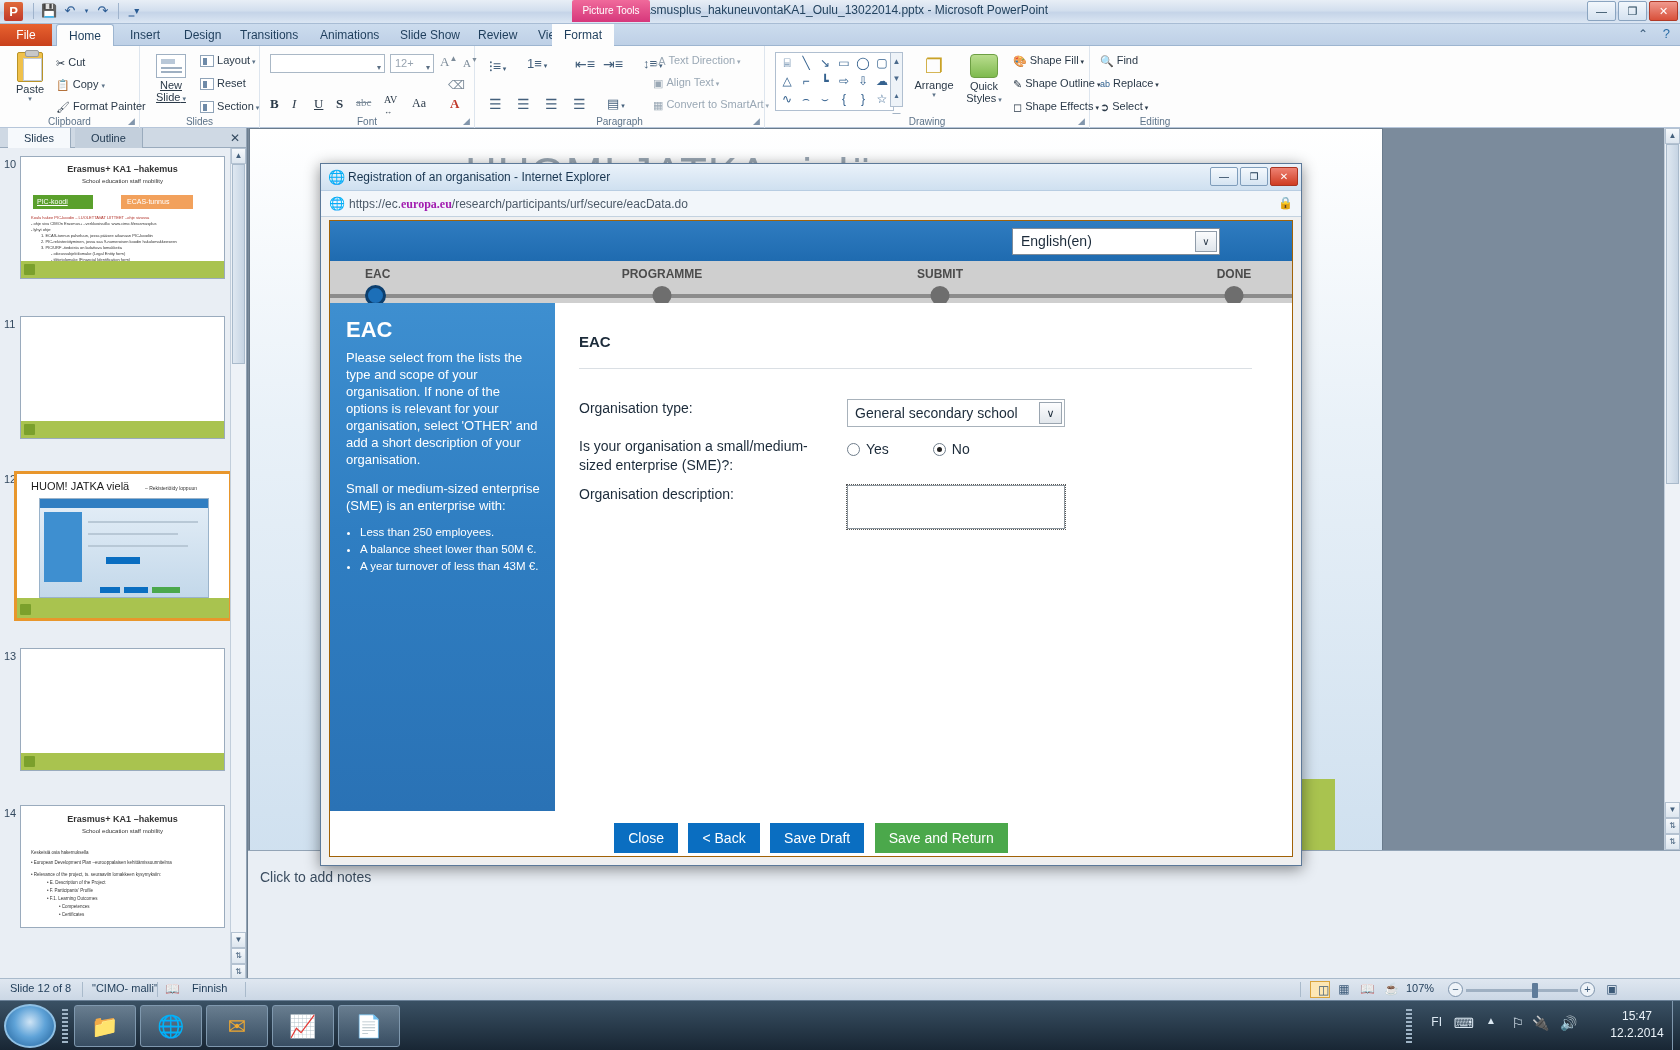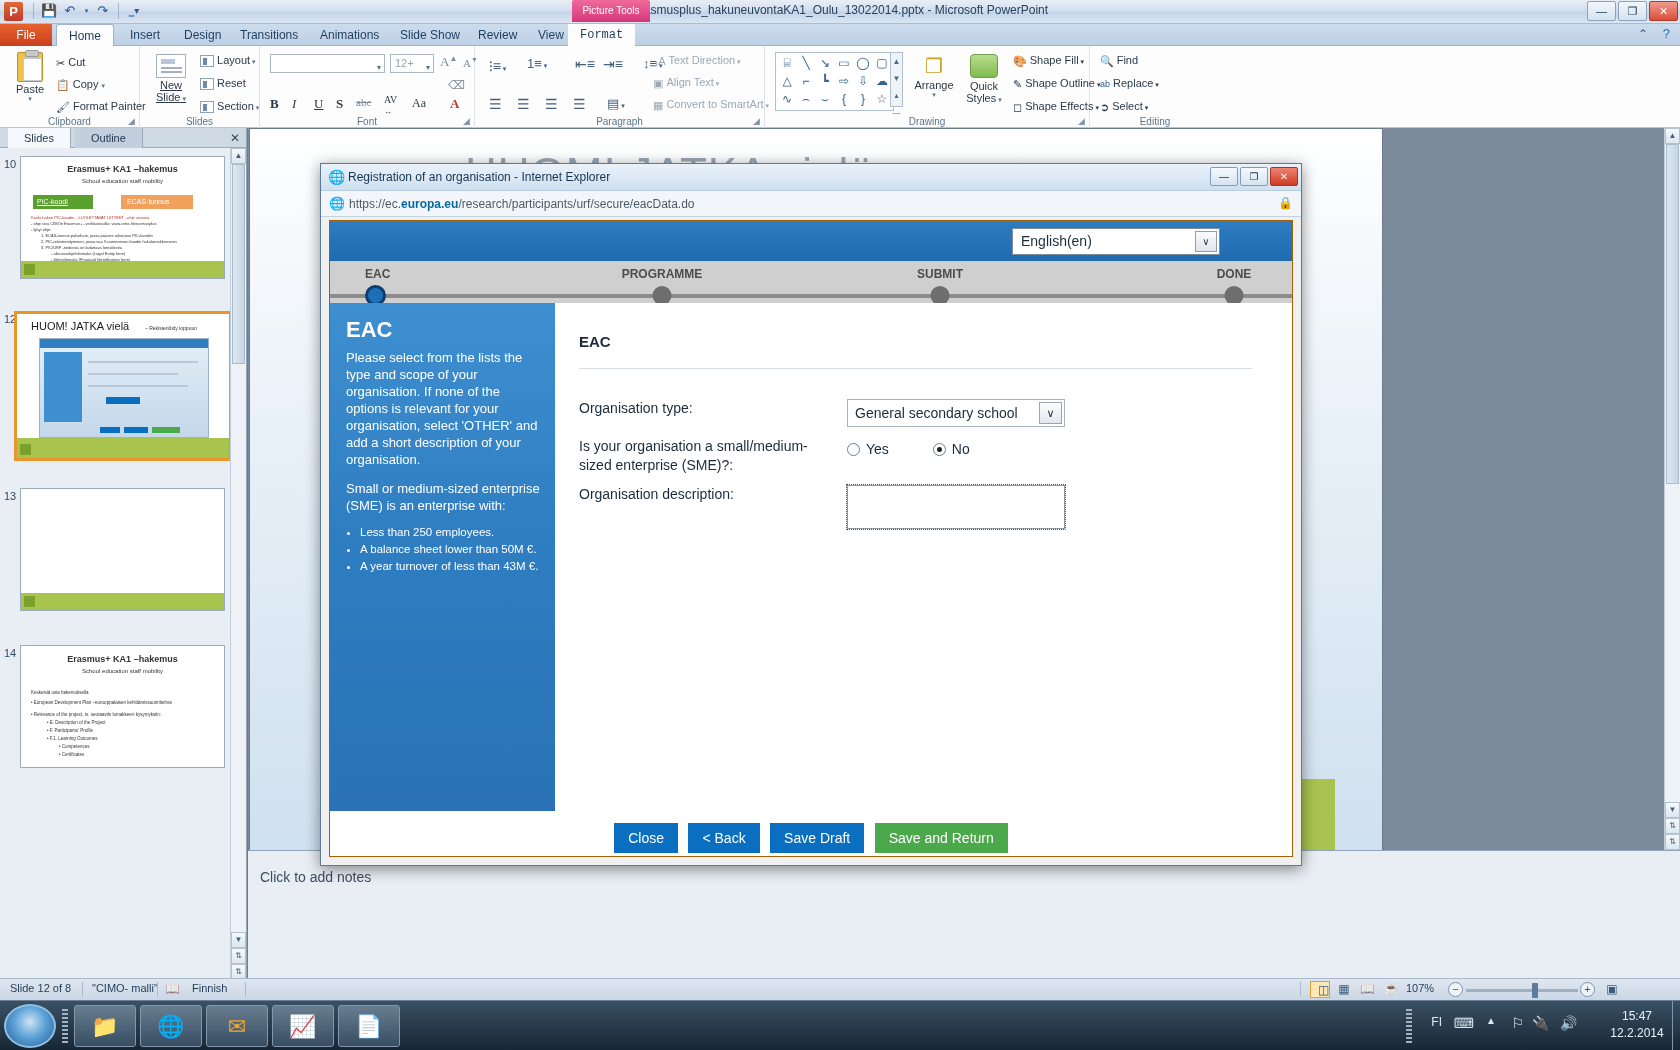--- a/index.html
+++ b/index.html
@@ -179,21 +179,21 @@
   .ie-winbtns { position:absolute; right:3px; top:3px; display:flex; gap:2px; }
   .ie-wb { width:28px; height:19px; border:1px solid #7f9dbb; border-radius:2px;
     background:linear-gradient(to bottom,#f5f9fd,#d5e4f2); font-size:10px; text-align:center; line-height:17px; color:#17344f; }
   .ie-wb.close { background:linear-gradient(to bottom,#ee8273,#cf3c22); border-color:#a83422; color:#fff; }
 
   .ie-addr {
     position:relative; height:26px; background:#f2f6fa; border-bottom:1px solid #c3d2e0;
   }
   .ie-addr-ic { position:absolute; left:8px; top:5px; font-size:13px; color:#2b7fc4; }
   .ie-url { position:absolute; left:28px; top:6px; font-size:12px; color:#4c5a68; }
-  .ie-url b { color:#0369a1; font-weight:bold; }
+  .ie-url b { color:#a21caf; font-weight:bold;font-family:Liberation Serif, serif; }
   .ie-lock { position:absolute; right:8px; top:5px; font-size:12px; color:#6a7a8a; }
 
   .ie-content { position:absolute; left:8px; right:8px; top:56px; bottom:8px; background:#fff; border:1px solid #a16207; overflow:hidden; }
 
   .lang-bar { position:relative; height:40px; background:linear-gradient(to bottom,#2f7cc0,#1f6bb0); }
   .lang-select {
     position:absolute; right:72px; top:7px; width:208px; height:27px;
     background:#fff; border:1px solid #7f8c99; font-size:14px; color:#1c2b3a;
     line-height:25px; padding-left:8px;
   }
@@ -332,21 +332,21 @@
     <div class="tabstrip">
       <div class="tab file">File</div>
       <div class="tab active" style="left:56px;">Home</div>
       <div class="tab" style="left:118px;">Insert</div>
       <div class="tab" style="left:172px;">Design</div>
       <div class="tab" style="left:228px;">Transitions</div>
       <div class="tab" style="left:308px;">Animations</div>
       <div class="tab" style="left:388px;">Slide Show</div>
       <div class="tab" style="left:466px;">Review</div>
       <div class="tab" style="left:526px;">View</div>
-      <div class="tab pic" style="left:568px;font-family:Liberation Mono, monospace;">Format</div>
+      <div class="tab pic" style="left:552px;">Format</div>
       <div style="position:absolute;right:32px;top:3px;font-size:12px;color:#3d5d7c">⌃</div>
       <div style="position:absolute;right:10px;top:2px;font-size:13px;color:#2c6ea8">?</div>
     </div>
 
     <div class="ribbon">
 
       <div class="group" style="left:0; width:140px;">
         <div class="big-btn" style="left:8px; top:6px; width:44px;">
           <span class="big-ic icon-clipboard"></span>
           <span>Paste</span>
@@ -526,20 +526,30 @@
                 <div class="ts-txt" style="left:30px;top:100px;font-size:4px">-  tilitietolomake  (Financial Identification  form)</div>
                 <div class="ts-txt" style="left:10px;top:110px;font-size:4px">ECAS = European Commission  Authentication Service</div>
                 <div class="ts-txt" style="left:10px;top:116px;font-size:4px">PIC = Personal Identification  Code</div>
 
                 <div class="ts-band"></div>
                 <div class="ts-badge"></div>
               </div>
             </div>
           </div>
 
+          <div class="thumb-row" style="margin-top:35px;">
+            <div class="thumb-num">11</div>
+            <div class="thumb">
+              <div class="thumb-inner">
+                <div class="ts-band"></div>
+                <div class="ts-badge"></div>
+                <div class="ts-txt" style="left:18px;bottom:5px;font-size:4px">&nbsp;</div>
+              </div>
+            </div>
+          </div>
 
           <div class="thumb-row" style="margin-top:30px;height:152px;">
             <div class="thumb-num">12</div>
             <div class="thumb selected" style="width:218px;height:150px;left:14px;">
               <div class="thumb-inner">
                 <div class="ts-txt" style="left:14px;top:6px;font-size:11px;color:#1a1a1a">HUOM! JATKA vielä</div>
                 <div class="ts-txt" style="left:128px;top:11px;font-size:5px;color:#333">– Rekisteriöidy loppuun</div>
                 <div class="ts-shot" style="left:22px;top:24px;width:170px;height:100px;">
                   <div style="position:absolute;left:0;right:0;top:0;height:9px;background:#2f7ec2"></div>
                   <div style="position:absolute;left:4px;top:13px;width:38px;height:70px;background:#3e8fd0"></div>

